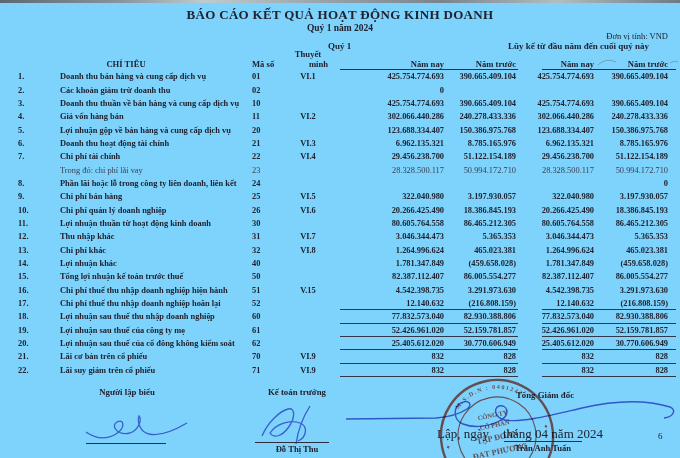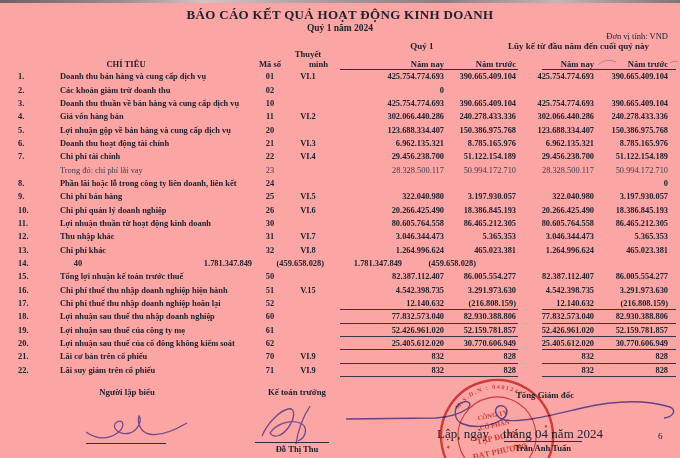--- a/index.html
+++ b/index.html
@@ -1,43 +1,43 @@
 <!DOCTYPE html>
 <html><head>
 <meta charset="utf-8">
 <style>
   * { margin:0; padding:0; box-sizing:border-box; }
   html,body { background:#e8e8e4; }
   .page {
     position:relative; width:680px; height:458px; overflow:hidden;
-    background:#fca5a5; color:#20222f;
+    background:#7dd3fc; color:#20222f;
     font-family:"Liberation Serif","DejaVu Serif",serif;
   }
   .scan-top{ position:absolute; top:0; left:0; right:0; height:3px;
     background:linear-gradient(90deg,#55555a 0%,#8a8a8c 18%,#c9c9c6 30%,#9a9a9c 48%,#77777c 65%,#b9b9b6 82%,#6a6a6e 100%);
     opacity:.85;}
   .title{ position:absolute; top:7px; left:0; right:0; text-align:center;
     font-size:13px; font-weight:bold; letter-spacing:.3px;}
   .subtitle{ position:absolute; top:23px; left:0; right:0; text-align:center;
     font-size:9.5px; font-weight:bold;}
   .unit{ position:absolute; top:31px; right:12px; font-size:8.5px;}
-  .grp-q1{ position:absolute; top:41px; left:328px; width:188px; text-align:center;
+  .grp-q1{ position:absolute; top:41px; left:328px; width:188px; 
     font-size:9px; font-weight:bold;}
   .grp-ytd{ position:absolute; top:41px; left:508px; width:172px; text-align:left;
     font-size:9px; font-weight:bold;}
   .col-headers{ position:absolute; top:47px; left:0; width:680px; height:22px;
     display:flex; align-items:flex-end; font-size:8.6px; font-weight:bold;}
   .col-headers::before{ content:""; position:absolute; bottom:-1px; left:340px; width:178px;
     border-bottom:1px solid #2a2c3a;}
   .col-headers::after{ content:""; position:absolute; bottom:-1px; left:542px; width:134px;
     border-bottom:1px solid #2a2c3a;}
   .cell{ display:block; white-space:nowrap;}
   .c-idx{width:60px; padding-left:18px;}
   .c-label{width:192px;}
-  .c-ma{width:36px; text-align:center;}
+  .c-ma{width:36px; }
   .c-tm{width:40px; text-align:center;}
   .c-n1{width:116px; text-align:right;}
   .c-n2{width:72px; text-align:right;}
   .c-n3{width:78px; text-align:right;}
   .c-n4{width:74px; text-align:right;}
   .h-chitieu{ width:252px; text-align:center;}
   .c-tm .l2{ display:block; text-align:right;}
   .table-body{ position:absolute; top:70px; left:0; width:680px;}
   .row{ position:relative; display:flex; align-items:center; height:13.35px;
     font-size:8.4px; font-weight:bold;}
@@ -236,20 +236,21 @@
         <span class="cell c-label">Chi phí khác</span>
         <span class="cell c-ma">32</span>
         <span class="cell c-tm">VI.8</span>
         <span class="cell c-n1">1.264.996.624</span>
         <span class="cell c-n2">465.023.381</span>
         <span class="cell c-n3">1.264.996.624</span>
         <span class="cell c-n4">465.023.381</span>
       </div>
       <div class="row">
         <span class="cell c-idx">14.</span>
+        <span class="cell c-label">Lợi nhuận khác</span>
         <span class="cell c-ma">40</span>
         <span class="cell c-tm"></span>
         <span class="cell c-n1">1.781.347.849</span>
         <span class="cell c-n2">(459.658.028)</span>
         <span class="cell c-n3">1.781.347.849</span>
         <span class="cell c-n4">(459.658.028)</span>
       </div>
       <div class="row">
         <span class="cell c-idx">15.</span>
         <span class="cell c-label">Tổng lợi nhuận kế toán trước thuế</span>

